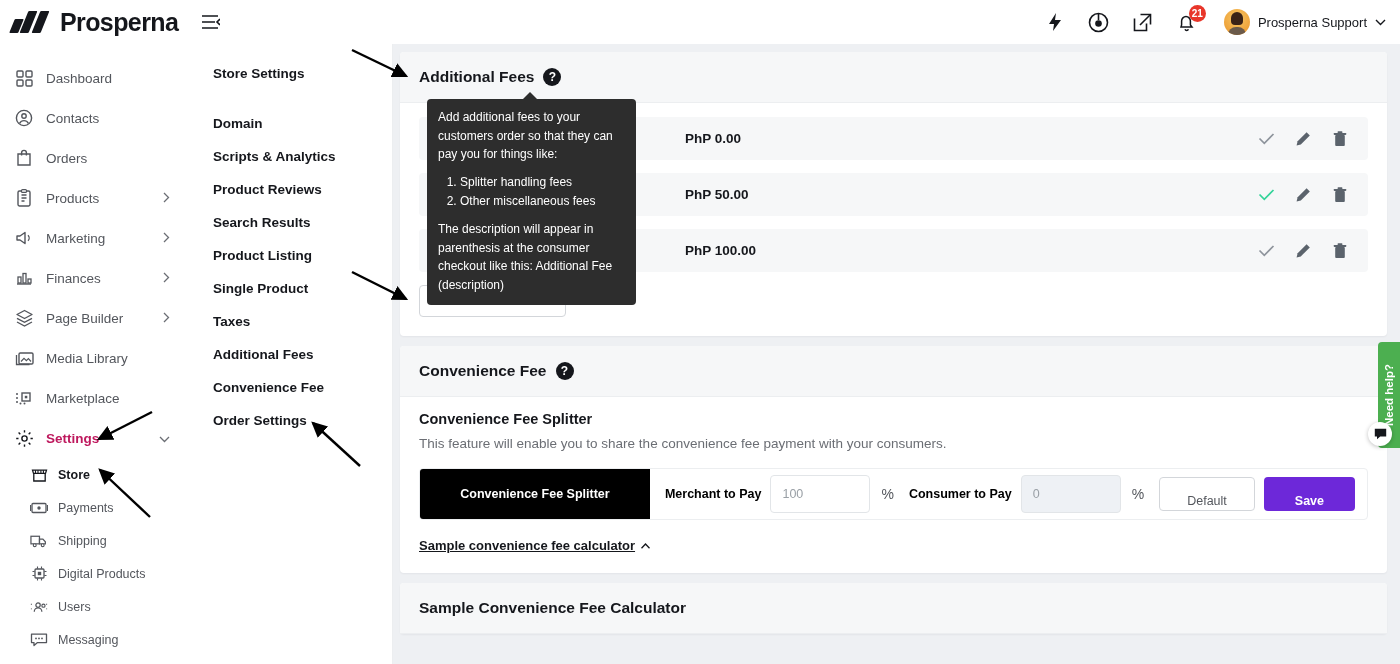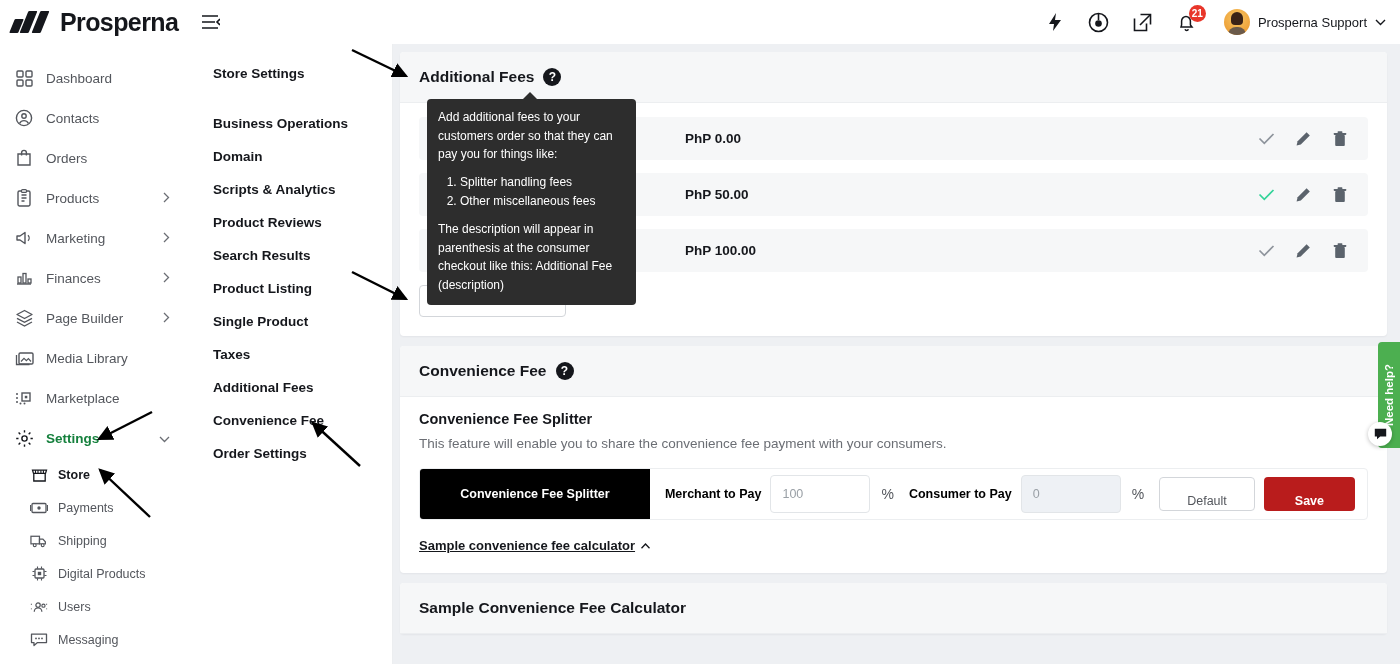--- a/index.html
+++ b/index.html
@@ -57,21 +57,21 @@
   .sidebar {
     position: absolute; top: 44px; left: 0; width: 186px; height: 620px;
     background: #ffffff; padding-top: 14px; z-index: 30;
   }
   .s-item {
     display: flex; align-items: center; height: 40px; padding: 0 14px 0 14px;
     cursor: pointer; position: relative;
   }
   .s-ico { width: 20px; height: 20px; flex: 0 0 20px; display:flex; align-items:center; justify-content:center; margin-right: 12px; }
   .s-label { font-size: 13.5px; color: #53565c; }
-  .s-item.active .s-label { color: #15803d; font-weight: 700; }
+  .s-item.active .s-label { color: #be185d; font-weight: 700; }
   .s-caret { position: absolute; right: 16px; top: 50%; transform: translateY(-50%); color: #6b6e74; }
   .s-sub { display: flex; align-items: center; height: 33px; padding-left: 30px; cursor: pointer; }
   .s-sub .s-ico { width: 18px; height: 18px; flex: 0 0 18px; margin-right: 10px; }
   .s-sub .s-label { font-size: 12.5px; color: #53565c; }
   .s-sub.active .s-label { color: #15171c; font-weight: 700; }
 
   
   .subnav {
     position: absolute; top: 44px; left: 186px; width: 206px; height: 620px;
     background: #ffffff; padding: 22px 0 0 27px; z-index: 20;
@@ -136,21 +136,21 @@
   .cf-inp.disabled { background: #eef1f5; border-color: #e2e5e8; }
   .cf-pct { font-size: 14px; color: #53565c; margin: 0 6px 0 2px; }
   .cf-btns { margin-left: auto; display: flex; gap: 9px; }
   .btn-default {
     height: 32px; padding: 16px 27px; border: 1px solid #d3d6da; border-radius: 4px;
     background: #fff; font-size: 12.5px; color: #53565c; cursor: pointer;
     font-family: "Liberation Sans", sans-serif;
   }
   .btn-save {
     height: 32px; padding: 17px 31px; border: none; border-radius: 4px;
-    background: #b91c1c; color: #fff; font-size: 12.5px; font-weight: 700; cursor: pointer;
+    background: #6d28d9; color: #fff; font-size: 12.5px; font-weight: 700; cursor: pointer;
     font-family: "Liberation Sans", sans-serif;
   }
   .cf-link {
     display: inline-flex; align-items: center; gap: 6px; margin-top: 18px;
     font-size: 13px; font-weight: 700; color: #15171c; text-decoration: underline; cursor: pointer;
   }
 
   
   .tooltip {
     position: absolute; left: 427px; top: 99px; width: 209px;
@@ -447,21 +447,20 @@
             <circle cx="9" cy="6.4" r="0.9" fill="#53565c"></circle>
             <circle cx="12" cy="6.4" r="0.9" fill="#53565c"></circle>
           </svg>
       </span>
       <span class="s-label">Messaging</span>
     </div>
   </div>
 
   <div class="subnav">
     <div class="subnav-title">Store Settings</div>
-    <div class="subnav-item">Business Operations</div>
     <div class="subnav-item">Domain</div>
     <div class="subnav-item">Scripts &amp; Analytics</div>
     <div class="subnav-item">Product Reviews</div>
     <div class="subnav-item">Search Results</div>
     <div class="subnav-item">Product Listing</div>
     <div class="subnav-item">Single Product</div>
     <div class="subnav-item">Taxes</div>
     <div class="subnav-item active">Additional Fees</div>
     <div class="subnav-item">Convenience Fee</div>
     <div class="subnav-item">Order Settings</div>

